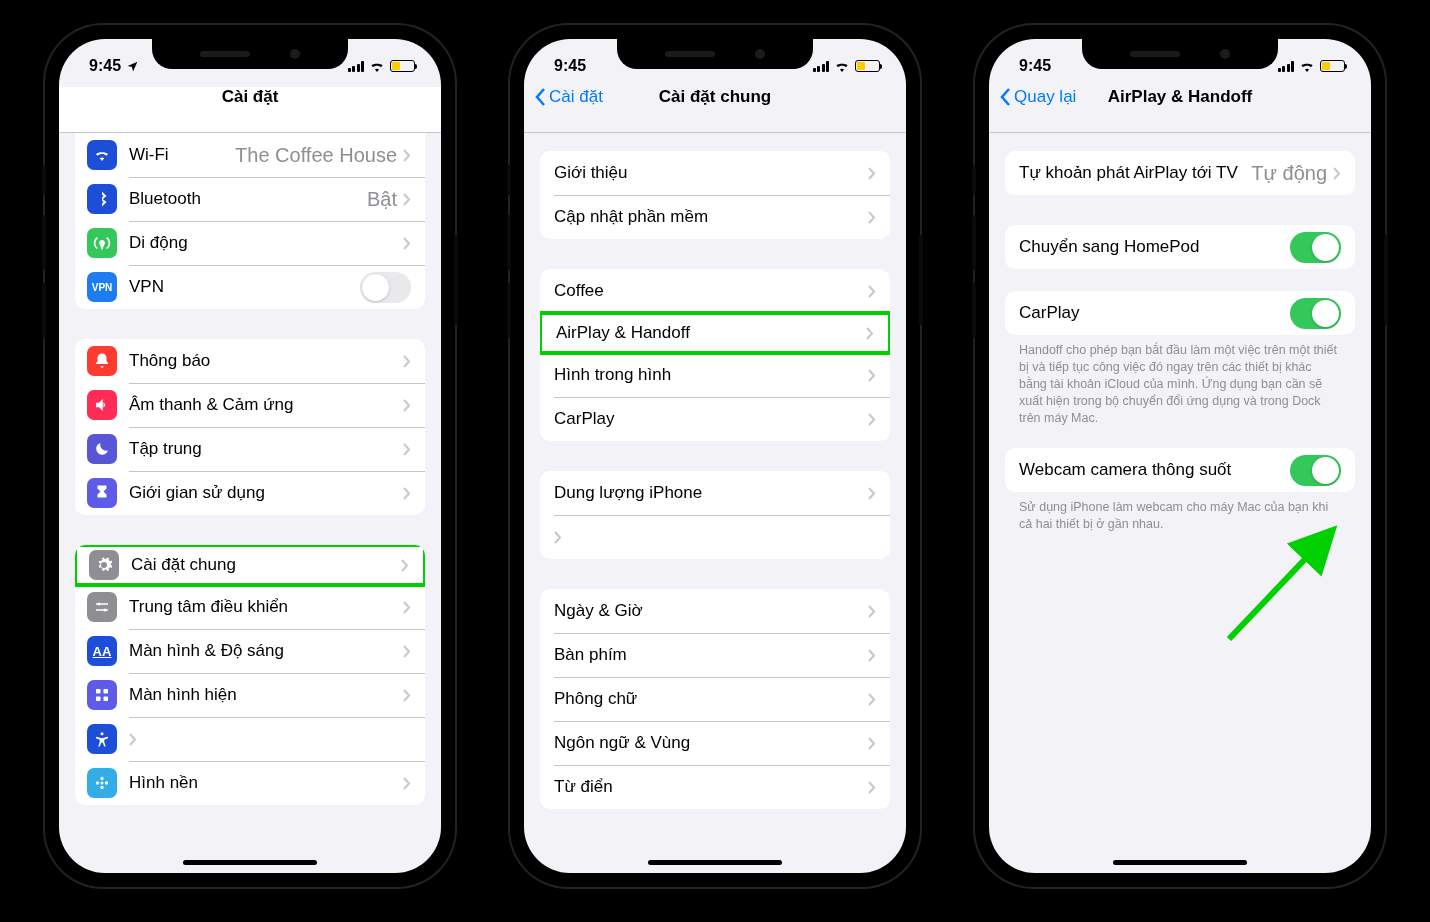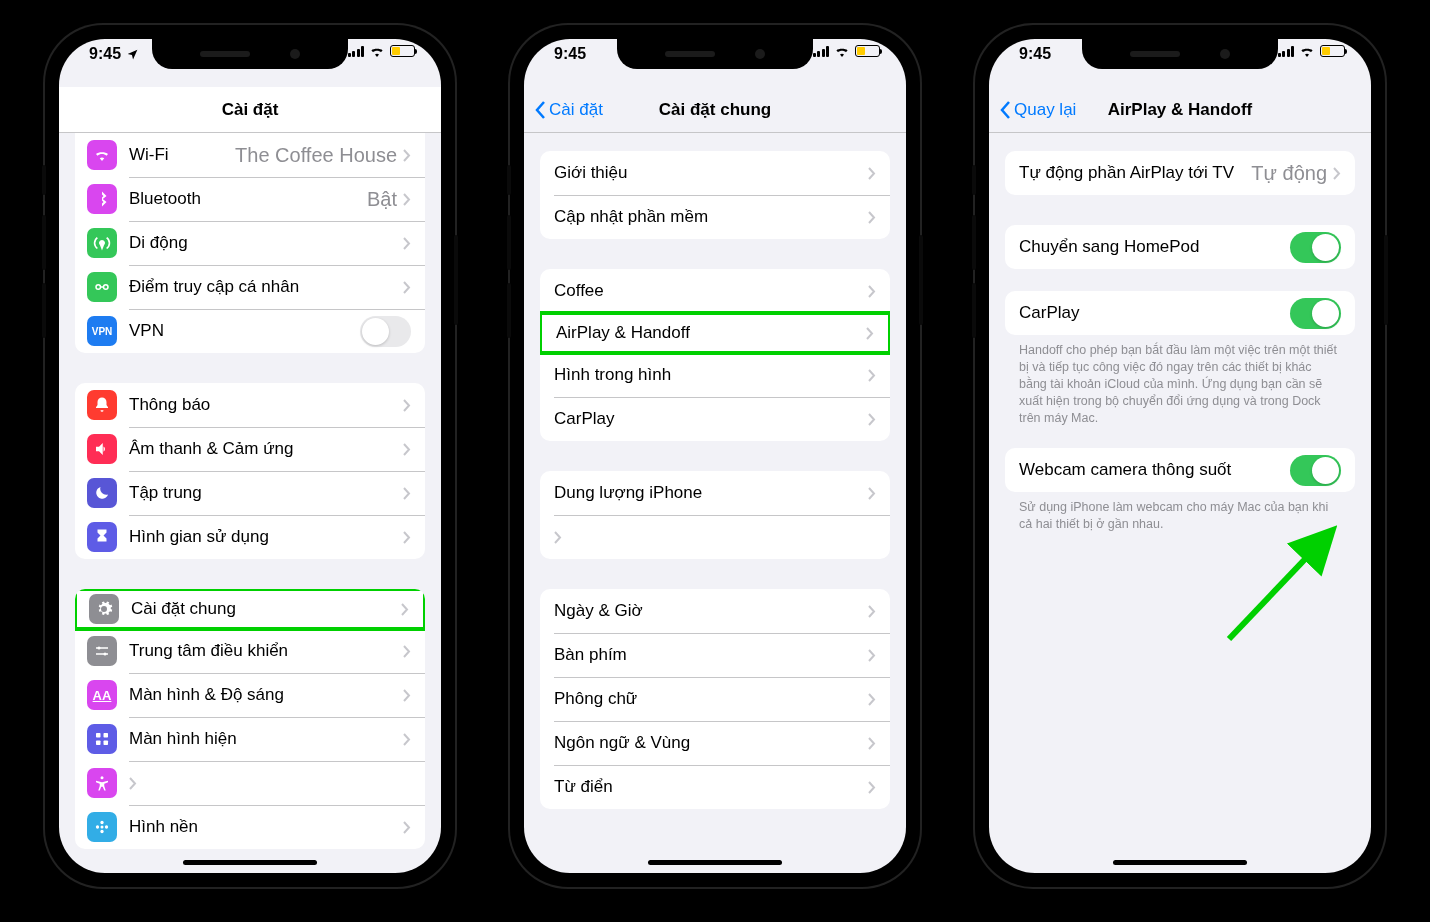--- a/index.html
+++ b/index.html
@@ -8,36 +8,36 @@
   .phone-inner { width: 100%; height: 100%; background: #f2f2f7; border-radius: 46px; overflow: hidden; position: relative; }
   .notch { position: absolute; top: 0; left: 50%; transform: translateX(-50%); width: 196px; height: 30px; background: #000; border-bottom-left-radius: 20px; border-bottom-right-radius: 20px; z-index: 10; display:flex; align-items:center; justify-content:center; gap:40px;}
   .notch .speaker { width: 50px; height: 6px; background:#1b1b1b; border-radius:3px;}
   .notch .camdot { width:10px; height:10px; background:#1b1b1b; border-radius:50%;}
   .side-btn { position:absolute; background:#0a0a0a; border-radius:2px; }
   .btn-l1 { left:-3px; top:140px; width:4px; height:30px; }
   .btn-l2 { left:-3px; top:190px; width:4px; height:55px; }
   .btn-l3 { left:-3px; top:258px; width:4px; height:55px; }
   .btn-r  { right:-3px; top:210px; width:4px; height:90px; }
 
-  .status-bar { height: 48px; display: flex; justify-content: space-between; align-items: flex-start; padding: 0 26px 0 30px; font-size: 16px; font-weight: 600; position:relative; }
+  .status-bar { height: 48px; display: flex; justify-content: space-between; align-items: center; padding: 0 26px 0 30px; font-size: 16px; font-weight: 600; position:relative; }
   .status-left { display:flex; align-items:center; gap:5px; margin-top:6px;}
   .status-right { display: flex; gap: 5px; align-items: center; margin-top:6px;}
   .signal { display:flex; align-items:flex-end; gap:1.5px; height:11px;}
   .signal span { width:3px; background:#000; border-radius:1px;}
   .signal span:nth-child(1){height:4px;}
   .signal span:nth-child(2){height:6px;}
   .signal span:nth-child(3){height:8px;}
   .signal span:nth-child(4){height:11px;}
   .wifi-ic { width:16px; height:12px; }
   .batt { width:25px; height:12px; border:1px solid #000; border-radius:3px; position:relative; display:flex; align-items:center; padding:1px;}
   .batt::after { content:''; position:absolute; right:-3px; top:3px; width:2px; height:5px; background:#000; border-radius:0 2px 2px 0;}
   .batt-fill { width:40%; height:100%; background:#ffcc00; border-radius:1px;}
   .loc-arrow { width:13px; height:13px; }
 
-  .nav-bar { height: 46px; display: flex; align-items: center; justify-content: center; position: relative; border-bottom: 0.5px solid #c6c6c8; background:#f2f2f7;}
+  .nav-bar { height: 46px; display: flex; align-items: flex-start; justify-content: center; position: relative; border-bottom: 0.5px solid #c6c6c8; background:#f2f2f7;}
   .nav-bar.white { background:#fff; }
   .nav-title { font-size: 17px; font-weight: 600; }
   .nav-back { position: absolute; left: 10px; display: flex; align-items: center; color: #007aff; font-size: 17px; gap:3px; }
   .nav-back svg { width:12px; height:20px; }
 
   .content { height: calc(100% - 94px); overflow: hidden; }
 
   .section { margin: 18px 16px 0; background: #fff; border-radius: 10px; overflow: hidden; }
   .section.mt30 { margin-top: 30px; }
   .section.first-tight { margin-top: 0px; border-top-left-radius:0; border-top-right-radius:0;}
@@ -60,21 +60,21 @@
   .footer-text { font-size: 12.5px; color: #8e8e93; padding: 7px 30px 0; line-height: 1.35; }
   .highlight-row { border: 4px solid #00d000; margin: -2px; position: relative; z-index: 5; background:#fff;}
   .section .row.highlight-row::before { display:none;}
   .section .row.highlight-row + .row::before { display:none;}
 
   .home-ind { position: absolute; bottom: 8px; left: 50%; transform: translateX(-50%); width: 134px; height: 5px; background: #000; border-radius: 3px; }
 
   .arrow-annot { position: absolute; pointer-events: none; z-index: 20; }
 
   
-  .ic-blue{background:#d946ef;text-decoration:underline;} .ic-green{background:#34c759;}
+  .ic-blue{background:#1d4ed8;text-decoration:underline;} .ic-green{background:#34c759;}
   .ic-red{background:#ff3b30;} .ic-red2{background:#ff2d55;} .ic-purple{background:#5856d6;}
   .ic-purple2{background:#5e5ce6;} .ic-gray{background:#8e8e93;}
   .ic-vpn{background:#1e7cf1; color:#fff; font-size:10px; font-weight:700;}
   .ic-teal{background:#32ade6;}
   .icon svg { width:18px; height:18px; }
   .icon.white-fg { color:#fff; }
 </style>
 </head>
 <body>
 
@@ -153,35 +153,20 @@
               </svg>
             </div>
           <div class="label">Di động</div>
           <div class="chev">
               <svg viewBox="0 0 8 13" fill="none" stroke="currentColor" stroke-width="2">
                 <path d="M1 1l5 5.5L1 12"></path>
               </svg>
             </div>
         </div>
         <div class="row with-icon">
-          <div class="icon ic-green white-fg">
-              <svg viewBox="0 0 24 24" fill="none" stroke="currentColor" stroke-width="2">
-                <circle cx="7" cy="12" r="3"></circle>
-                <circle cx="17" cy="12" r="3"></circle>
-                <path d="M10 12h4"></path>
-              </svg>
-            </div>
-          <div class="label">Điểm truy cập cá nhân</div>
-          <div class="chev">
-              <svg viewBox="0 0 8 13" fill="none" stroke="currentColor" stroke-width="2">
-                <path d="M1 1l5 5.5L1 12"></path>
-              </svg>
-            </div>
-        </div>
-        <div class="row with-icon">
           <div class="icon ic-vpn">VPN</div>
           <div class="label">VPN</div>
           <div class="toggle off">
               <div class="knob"></div>
             </div>
         </div>
       </div>
 
       <div class="section mt30">
         <div class="row with-icon">
@@ -222,21 +207,21 @@
                 <path d="M1 1l5 5.5L1 12"></path>
               </svg>
             </div>
         </div>
         <div class="row with-icon">
           <div class="icon ic-purple2 white-fg">
               <svg viewBox="0 0 24 24" fill="currentColor">
                 <path d="M6 2h12v4l-4 4 4 4v4H6v-4l4-4-4-4V2z"></path>
               </svg>
             </div>
-          <div class="label">Hình gian sử dụng</div>
+          <div class="label">Giới gian sử dụng</div>
           <div class="chev">
               <svg viewBox="0 0 8 13" fill="none" stroke="currentColor" stroke-width="2">
                 <path d="M1 1l5 5.5L1 12"></path>
               </svg>
             </div>
         </div>
       </div>
 
       <div class="section mt30">
         <div class="row with-icon highlight-row">
@@ -518,21 +503,21 @@
         <svg viewBox="0 0 12 20" fill="none" stroke="currentColor" stroke-width="2.5">
             <path d="M10 2l-7 8 7 8"></path>
           </svg>
         <span>Quay lại</span>
       </div>
       <div class="nav-title">AirPlay &amp; Handoff</div>
     </div>
     <div class="content">
       <div class="section">
         <div class="row">
-          <div class="label">Tự động phần AirPlay tới TV</div>
+          <div class="label">Tự khoản phát AirPlay tới TV</div>
           <div class="detail">Tự động</div>
           <div class="chev">
               <svg viewBox="0 0 8 13" fill="none" stroke="currentColor" stroke-width="2">
                 <path d="M1 1l5 5.5L1 12"></path>
               </svg>
             </div>
         </div>
       </div>
 
       <div class="section mt30">

